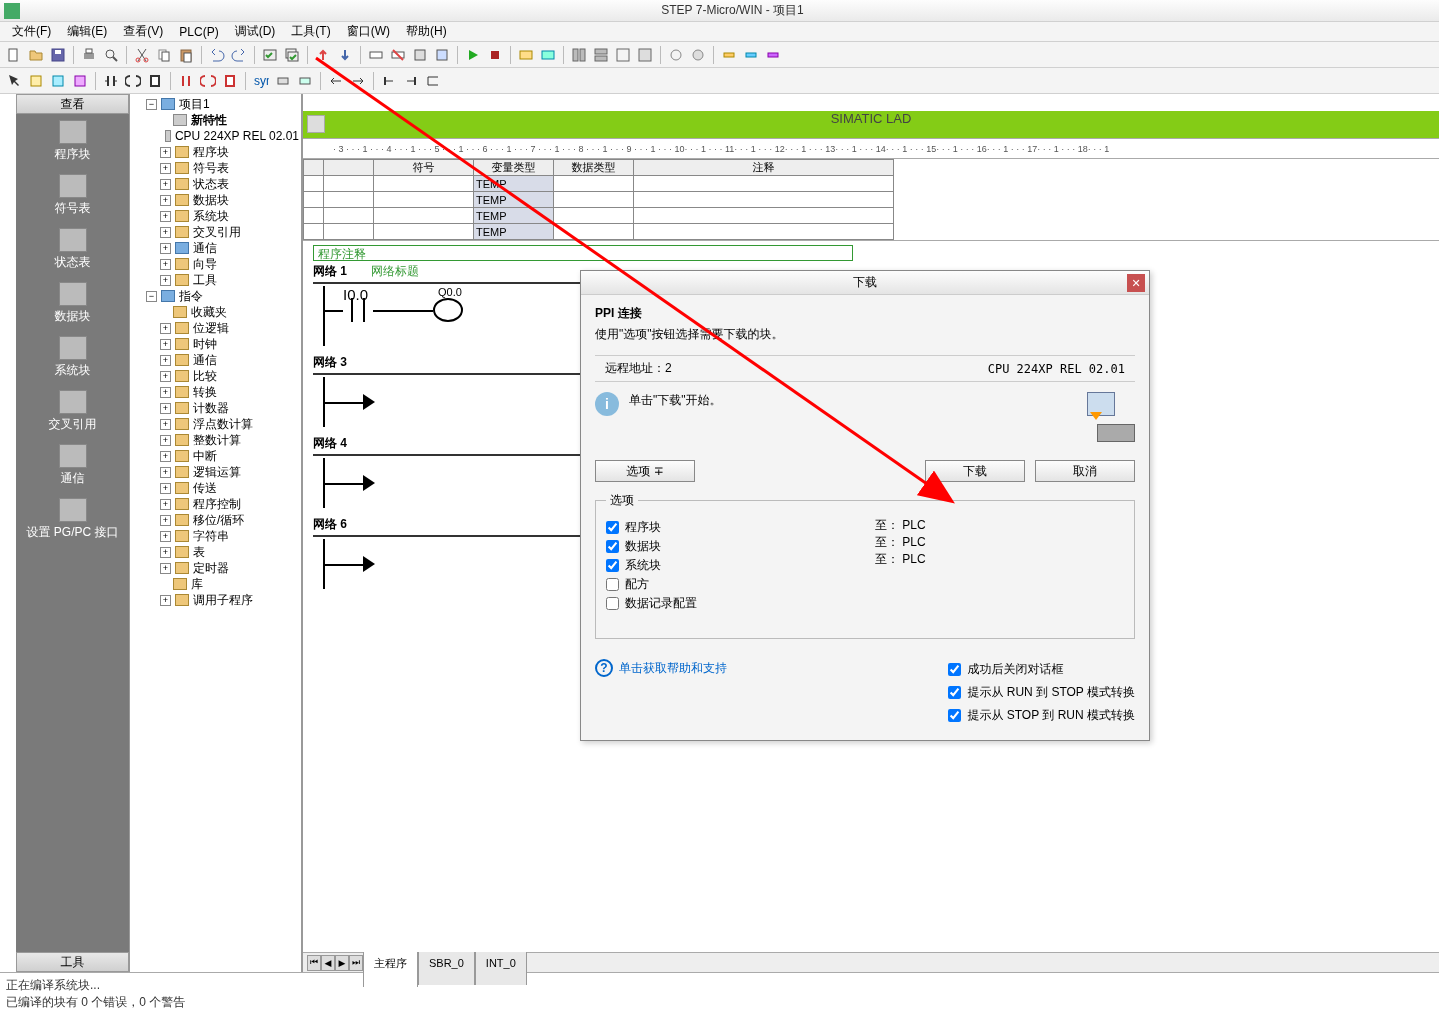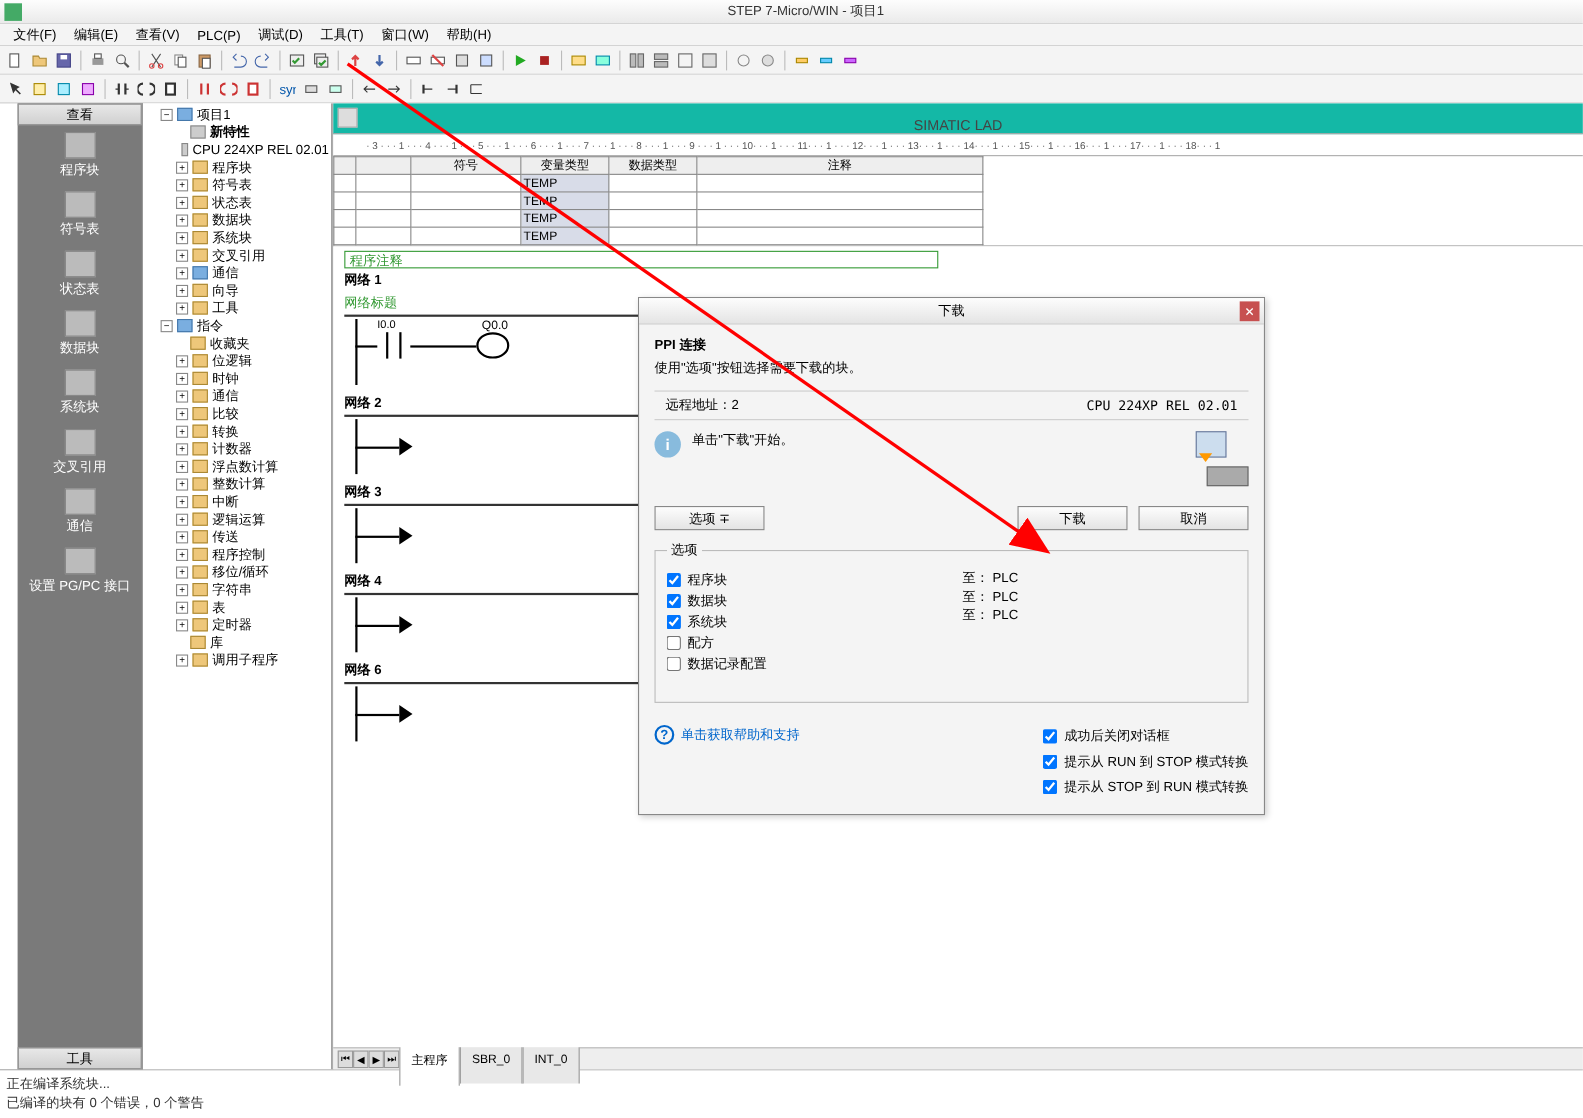--- a/index.html
+++ b/index.html
@@ -20,32 +20,32 @@
 .nav-icon { width:28px; height:24px; background:#bbb; border:1px solid #888; }
 .nav-footer { margin-top:auto; height:20px; background:linear-gradient(#e8e8e8,#d0d0d0); border:1px solid #999; text-align:center; display:flex; align-items:center; justify-content:center; }
 .tree-panel { width:172px; background:#fff; border-right:1px solid #999; overflow:auto; padding:2px; }
 .tree ul { list-style:none; padding-left:14px; }
 .tree li { white-space:nowrap; line-height:16px; display:flex; align-items:center; gap:2px; }
 .tree li>span.exp { display:inline-block; width:11px; height:11px; border:1px solid #888; text-align:center; line-height:9px; font-size:9px; margin-right:2px; cursor:pointer; }
 .tree-icon { width:14px; height:12px; display:inline-block; background:#eec77a; border:1px solid #aa8833; margin-right:2px; }
 .tree-icon.blue { background:#7aaee0; border-color:#4477aa; }
 .tree-icon.gray { background:#ccc; border-color:#888; }
 .editor { flex:1; background:#fff; display:flex; flex-direction:column; border-left:1px solid #999; position:relative; }
-.ed-top { height:28px; background:#14b8a6; border-bottom:1px solid #aaa; display:flex; align-items:flex-end; justify-content:center; position:relative; }
+.ed-top { height:28px; background:#84cc16; border-bottom:1px solid #aaa; display:flex; align-items:flex-start; justify-content:center; position:relative;margin-top:17px; }
 .ed-title { color:#444; font-size:13px; }
 .ed-icon-corner { position:absolute; left:4px; top:4px; width:18px; height:18px; background:#ddd; border:1px solid #aaa; }
 .ruler { height:20px; background:#fff; border-bottom:1px solid #aaa; font-size:9px; padding-left:30px; white-space:nowrap; overflow:hidden; letter-spacing:0; color:#555; display:flex; align-items:center; }
 .var-table { border-collapse:collapse; margin:0; }
 .var-table td,.var-table th { border:1px solid #888; height:16px; font-size:11px; padding:0 2px; background:#fff; }
 .var-table th { background:#eee; font-weight:normal; }
 .var-table .hl { background:#d8dce8; }
 .lad-area { flex:1; overflow:auto; background:#fff; padding:4px 10px; position:relative; }
 .comment-bar { border:1px solid #393; color:#393; padding:0 4px; height:16px; width:540px; margin-bottom:2px; }
 .net-row { margin-bottom:8px; }
-.net-hdr { display:flex; align-items:flex-start; gap:4px;flex-direction:column; }
+.net-hdr { display:flex; align-items:flex-start; gap:24px; }
 .net-label { font-weight:bold; }
 .net-title { color:#393; }
 .net-sep { height:2px; background:#333; width:540px; margin:2px 0; }
 .net-comment { border:1px solid #393; color:#393; height:16px; width:540px; padding:0 4px; margin-top:2px; }
 .rung { height:60px; position:relative; width:540px; }
 .rail { position:absolute; left:10px; top:0; bottom:0; width:2px; background:#000; }
 .wire { position:absolute; height:2px; background:#000; }
 .contact { position:absolute; width:30px; height:24px; }
 .contact::before,.contact::after { content:""; position:absolute; top:0; bottom:0; width:2px; background:#000; }
 .contact::before { left:8px; } .contact::after { right:8px; }
@@ -661,39 +661,29 @@
       <div class="comment-bar">程序注释</div>
 
       <div class="net-row">
         <div class="net-hdr">
             <span class="net-label">网络 1</span>
             <span class="net-title">网络标题</span>
           </div>
         <div class="net-sep"></div>
         <div class="rung">
           <div class="rail"></div>
-          <div style="position:absolute;left:30px;top:0;font-size:10px">I0.0</div>
+          <div style="position:absolute;left:30px;top:0;font-size:15px">I0.0</div>
           <div class="wire" style="left:10px;top:24px;width:20px"></div>
           <div class="contact" style="left:30px;top:12px"></div>
           <div class="wire" style="left:60px;top:24px;width:60px"></div>
           <div style="position:absolute;left:125px;top:0;font-size:11px">Q0.0</div>
           <div class="coil" style="left:120px;top:12px"></div>
         </div>
       </div>
 
-      <div class="net-row">
-        <div class="net-hdr">
-            <span class="net-label">网络 2</span>
-          </div>
-        <div class="net-sep"></div>
-        <div class="rung" style="height:50px">
-            <div class="rail"></div>
-            <div class="end-rung" style="top:15px"></div>
-          </div>
-      </div>
 
       <div class="net-row">
         <div class="net-hdr">
             <span class="net-label">网络 3</span>
           </div>
         <div class="net-sep"></div>
         <div class="rung" style="height:50px">
             <div class="rail"></div>
             <div class="end-rung" style="top:15px"></div>
           </div>

